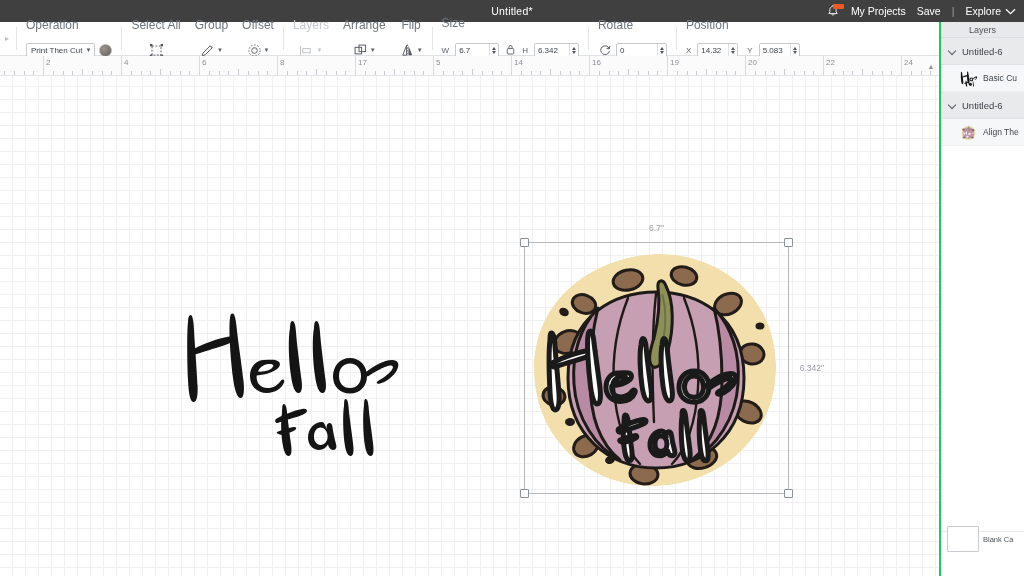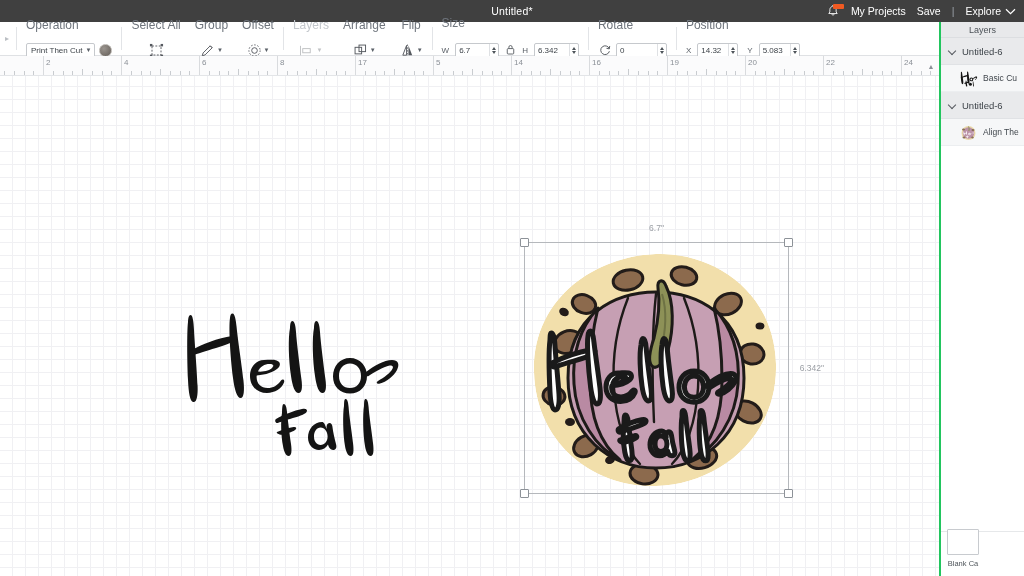--- a/index.html
+++ b/index.html
@@ -210,22 +210,22 @@
   .layer-row {
     height: 27px; background: #f6f7f8; border-bottom: 1px solid #eceef0;
     display: flex; align-items: center; gap: 5px; padding-left: 18px;
     cursor: pointer;
   }
   .layer-row .lname { font-size: 8.5px; color: #41474d; white-space: nowrap; }
   .thumb { width: 19px; height: 17px; flex: 0 0 auto; }
   .thumb svg { width: 100%; height: 100%; display: block; }
 
   .canvas-chip {
-    position: absolute; left: 6px; bottom: 8px;
-    display: flex; align-items: center; gap: 4px; flex-direction: column;
+    position: absolute; left: 6px; bottom: 24px;
+    display: flex; align-items: center; gap: 4px;
   }
   .canvas-chip .sw {
     width: 32px; height: 26px; background: #fff;
     border: 1px solid #c8cbcf; border-radius: 1px;
   }
   .canvas-chip .cname { font-size: 7.5px; color: #50565c; white-space: nowrap; }
   .canvas-chip-sep {
     position: absolute; left: 0; right: 0; bottom: 44px; height: 1px; background: #e6e8ea;
   }
 </style>

